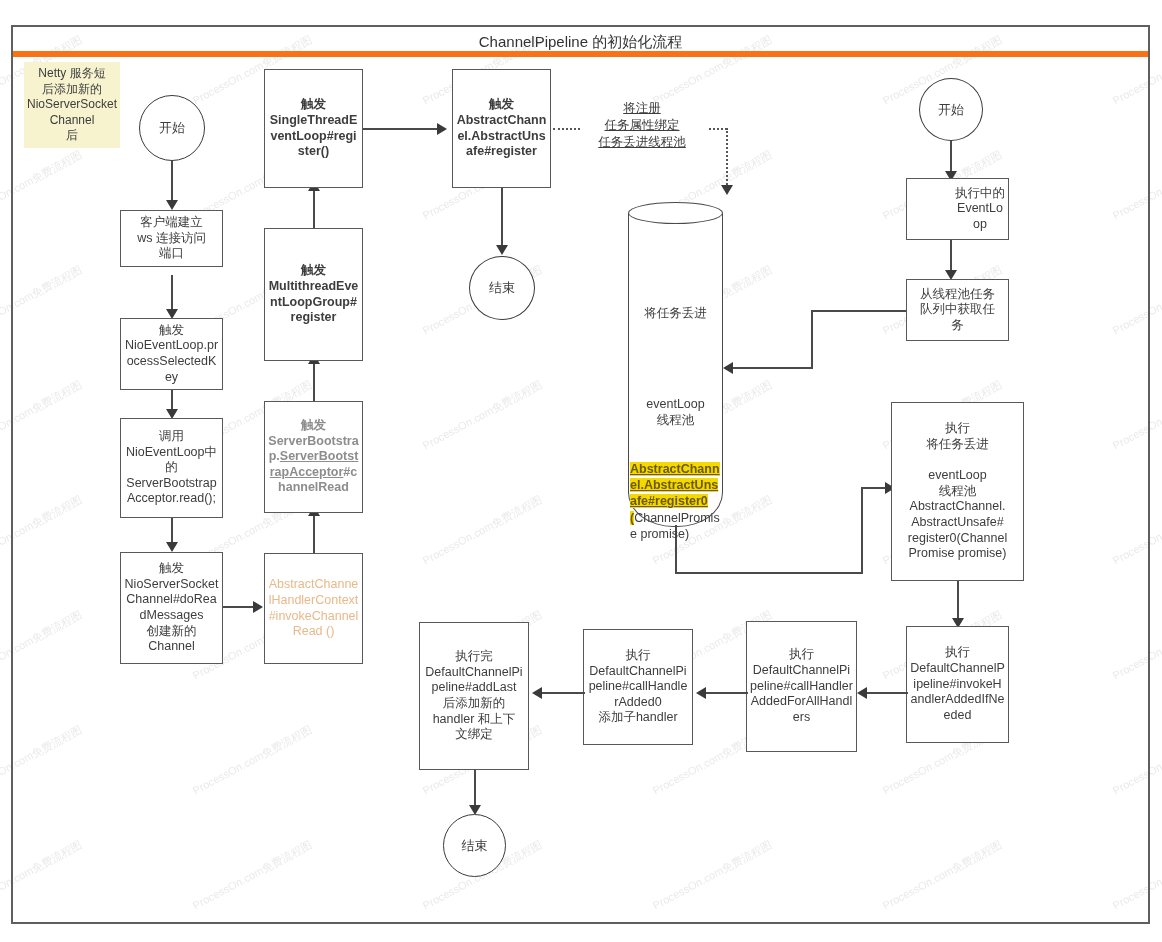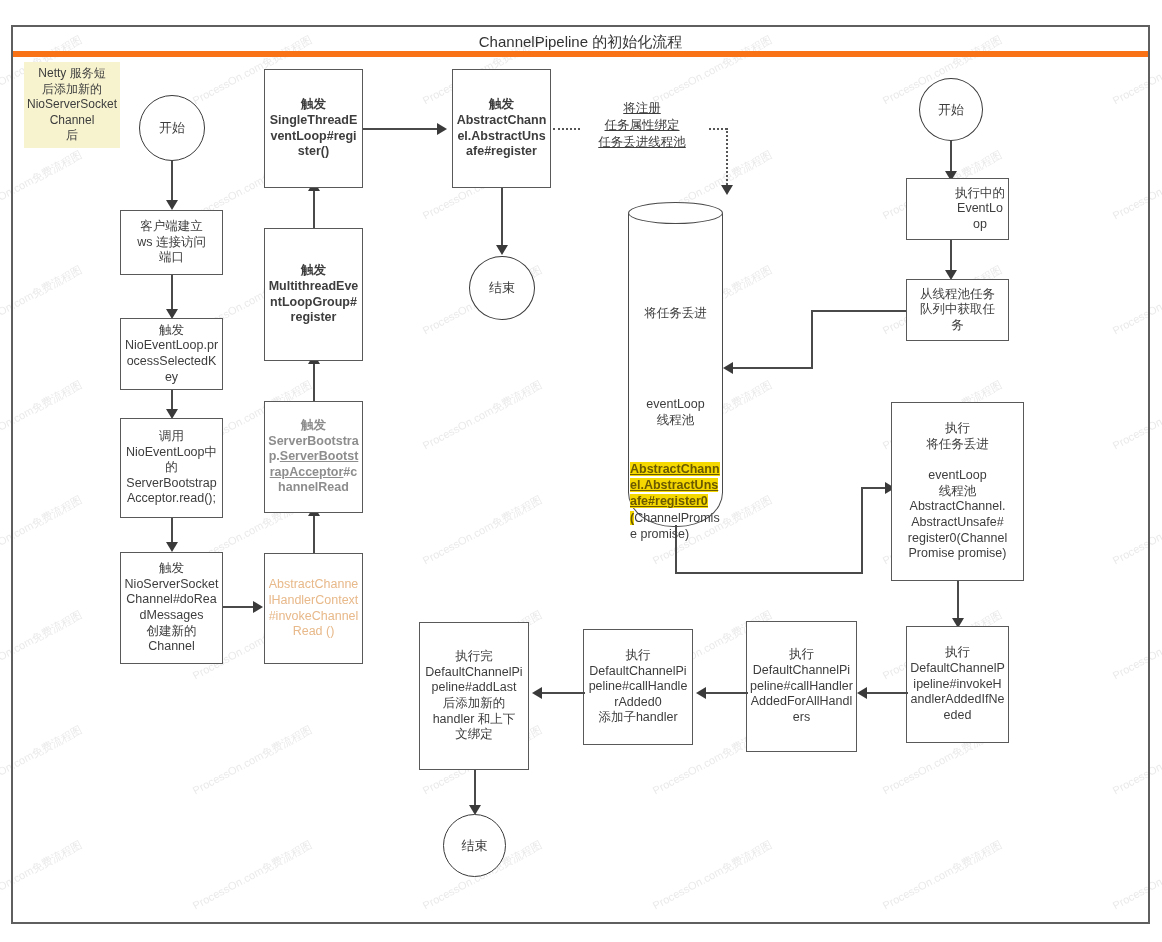--- a/index.html
+++ b/index.html
@@ -231,21 +231,21 @@
 NioServerSocketChannel
 后</div>
   </div>
 
   <div class="node ellipse" style="left:139px; top:95px; width:66px; height:66px; font-size:13px;">
     <div class="txt">开始</div>
   </div>
   <div class="ln lnv" style="left:171px; top:161px; height:42px;"></div>
   <div class="arrow ar-down" style="left:166px; top:200px;"></div>
 
-  <div class="node box" style="left:120px; top:210px; width:103px; height:65px; font-size:12.5px;">
+  <div class="node box" style="left:120px; top:210px; width:103px; height:57px; font-size:12.5px;">
     <div class="txt">客户端建立
 ws 连接访问
 端口</div>
   </div>
   <div class="ln lnv" style="left:171px; top:275px; height:37px;"></div>
   <div class="arrow ar-down" style="left:166px; top:309px;"></div>
 
   <div class="node box" style="left:120px; top:318px; width:103px; height:72px; font-size:12.5px;">
     <div class="txt">触发
 NioEventLoop.processSelectedKey</div>

